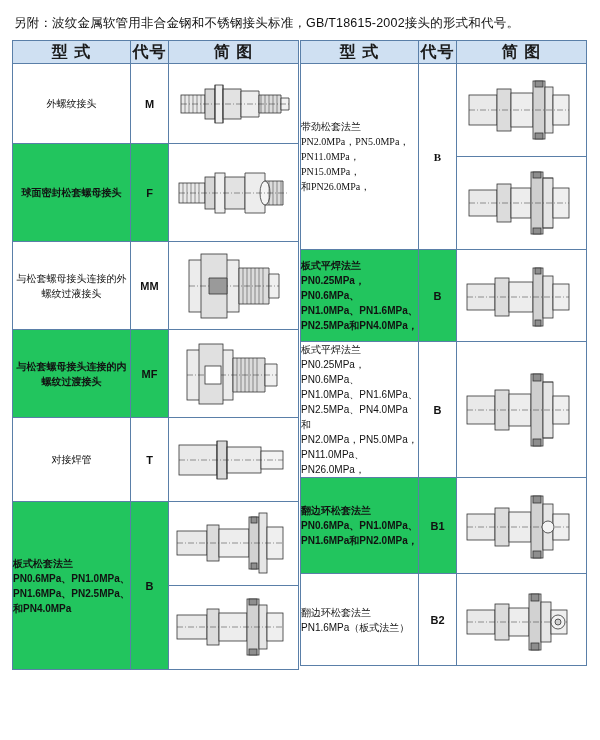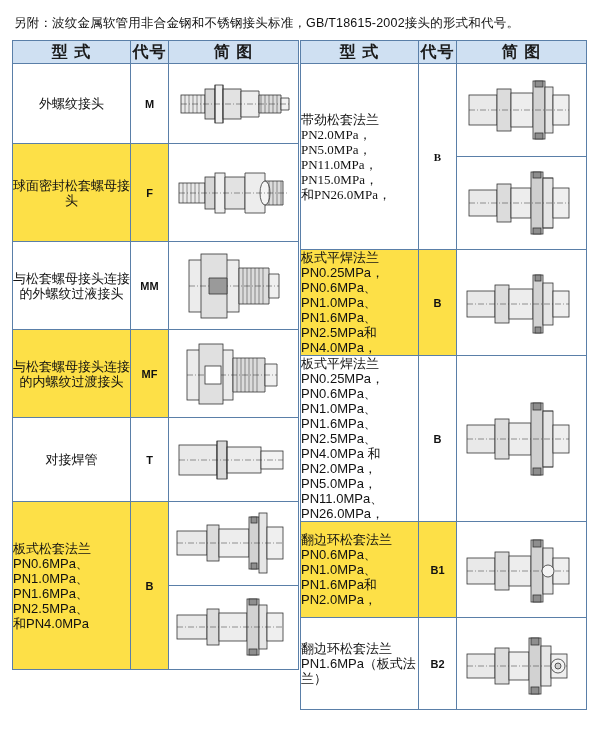--- a/index.html
+++ b/index.html
@@ -54,37 +54,37 @@
     font-size: 16px;
     text-align: center;
     color: #1a1a1a;
     letter-spacing: 1px;
   }
   .c-type { width: 118px; }
   .c-code { width: 38px; }
   .c-fig  { width: 130px; }
   td.type {
     padding: 6px 8px;
-    font-size: 13px;
+    font-size: 10px;
     line-height: 15px;
     color: #111;
   }
   td.type.center { text-align: center; }
   td.code {
     text-align: center;
     font-size: 11px;
     font-weight: bold;
     color: #111;
   }
   td.fig {
     text-align: center;
     background: #ffffff;
     padding: 2px;
   }
-  tr.tint td.type, tr.tint td.code { background: #fde047; }
+  tr.tint td.type, tr.tint td.code { background: #22c55e; font-weight: bold; }
   tr.plain td.type, tr.plain td.code { background: #ffffff; }
   .fig-wrap {
     width: 126px;
     margin: 0 auto;
     display: block;
   }
   svg { display: block; margin: 0 auto; }
 </style>
 </head>
 <body>

